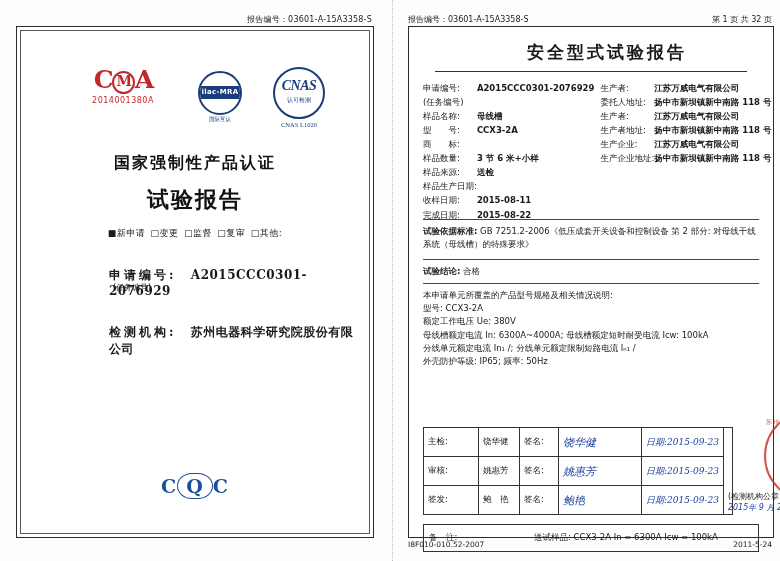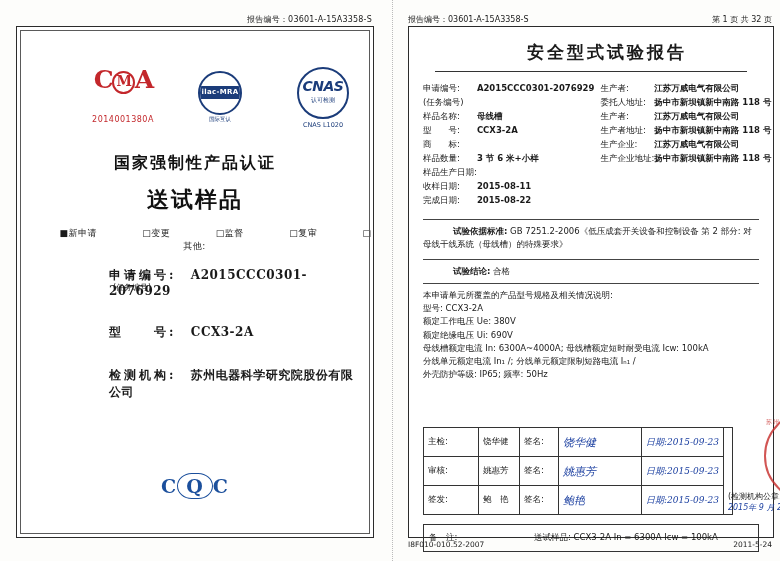--- a/index.html
+++ b/index.html
@@ -32,38 +32,38 @@
   .logo-cma{position:absolute;left:60px;top:0;width:92px;text-align:center;}
   .cma-mark{
     font-family:"DejaVu Serif","Liberation Serif",serif;
     font-size:25px;font-weight:bold;color:#c3272b;letter-spacing:-2px;
     line-height:1;
   }
   .cma-mark .ring{
     display:inline-block;border:2px solid #c3272b;border-radius:50%;
     width:19px;height:19px;line-height:16px;font-size:14px;vertical-align:2px;
   }
-  .cma-code{font-size:8px;color:#c3272b;margin-top:21px;letter-spacing:.5px;}
+  .cma-code{font-size:8px;color:#c3272b;margin-top:2px;letter-spacing:.5px;}
 
   .logo-ilac{position:absolute;left:172px;top:4px;width:62px;text-align:center;}
   .ilac-circle{
     width:40px;height:40px;border-radius:50%;border:2px solid #1b3c7a;
     margin:0 auto;position:relative;background:#fff;overflow:hidden;
   }
   .ilac-circle .band{
     position:absolute;left:-4px;right:-4px;top:13px;height:13px;
     background:#1b3c7a;
   }
   .ilac-circle .band span{
     color:#fff;font-size:7px;font-weight:bold;line-height:13px;
     display:block;text-align:center;letter-spacing:.3px;
   }
   .ilac-txt{font-size:5.5px;color:#1b3c7a;margin-top:1px;}
 
-  .logo-cnas{position:absolute;left:264px;top:0;width:84px;text-align:center;}
+  .logo-cnas{position:absolute;left:240px;top:0;width:84px;text-align:center;font-family:Liberation Serif, serif;}
   .cnas-circle{
     width:48px;height:48px;border-radius:50%;border:2px solid #1b3c7a;
     margin:0 auto;position:relative;background:#fff;
   }
   .cnas-circle .cn{
     position:absolute;left:0;right:0;top:9px;
     font-size:14px;font-weight:bold;color:#1b3c7a;font-style:italic;
     letter-spacing:-.5px;
   }
   .cnas-circle .sub{
@@ -76,21 +76,21 @@
     font-family:"DejaVu Serif","Liberation Serif",serif;
     font-weight:bold;color:#111;letter-spacing:2px;
   }
   .left-title1{top:126px;font-size:16px;}
   .left-title2{top:158px;font-size:22px;}
 
   .checkrow{
     position:absolute;left:0;top:200px;width:100%;text-align:center;
     font-size:9px;letter-spacing:.5px;
   }
-  .checkrow span{margin:0 1px;padding-left:40px;}
+  .checkrow span{margin:0 1px;}
 
   .fields{position:absolute;left:46px;top:240px;width:300px;font-size:12px;}
   .frow{margin-bottom:26px;position:relative;margin-left:46px;}
   .flabel{
     display:inline-block;width:78px;
     font-family:"DejaVu Serif","Liberation Serif",serif;
     font-weight:bold;letter-spacing:3px;font-size:12px;
   }
   .fvalue{
     font-family:"DejaVu Serif","Liberation Serif",serif;
@@ -140,21 +140,21 @@
   .info-grid td{padding:2.6px 0;vertical-align:top;white-space:nowrap;}
   .info-grid td.lab{width:66px;}
   .info-grid td.val{font-weight:bold;}
   .info-grid td.lab2{width:62px;padding-left:6px;}
 
   .hr-line{
     position:absolute;left:14px;right:14px;border-top:1px solid #444;
   }
 
   .blk{position:absolute;left:14px;right:14px;font-size:8.5px;line-height:1.55;}
-  .blk b{font-weight:bold;margin-left:30px;}
+  .blk b{font-weight:bold;}
 
   
   .sigtab{
     position:absolute;left:14px;right:14px;top:400px;
     border-collapse:collapse;font-size:8.5px;
   }
   .sigtab td{
     border:1px solid #333;height:26px;padding:1px 4px;vertical-align:middle;
     white-space:nowrap;
   }
@@ -242,39 +242,35 @@
           <div class="cnas-circle">
             <div class="cn">CNAS</div>
             <div class="sub">认可检测</div>
           </div>
           <div class="cnas-code">CNAS L1020</div>
         </div>
 
       </div>
 
       <div class="left-title1">国家强制性产品认证</div>
-      <div class="left-title2">送试样品</div>
+      <div class="left-title2">试验报告</div>
 
       <div class="checkrow">
         <span>■新申请</span>
         <span>□变更</span>
         <span>□监督</span>
         <span>□复审</span>
         <span>□其他:</span>
       </div>
 
       <div class="fields">
         <div class="frow">
           <span class="flabel">申请编号:</span>
           <span class="fvalue">A2015CCC0301-2076929</span>
           <span class="fsub">(任务编号)</span>
-        </div>
-        <div class="frow">
-          <span class="flabel">型　　号:</span>
-          <span class="fvalue">CCX3-2A</span>
         </div>
         <div class="frow">
           <span class="flabel">检测机构:</span>
           <span class="fvalue">苏州电器科学研究院股份有限公司</span>
         </div>
       </div>
 
       <div class="cqc">
         <span class="mark">
           C<span class="oval">Q</span>C
@@ -333,20 +329,26 @@
             <td class="lab2">生产企业:</td>
             <td class="val">江苏万威电气有限公司</td>
           </tr>
           <tr>
             <td class="lab">样品数量:</td>
             <td class="val">3 节 6 米+小样</td>
             <td class="lab2">生产企业地址:</td>
             <td class="val">扬中市新坝镇新中南路 118 号</td>
           </tr>
           <tr>
+            <td class="lab">样品来源:</td>
+            <td class="val">送检</td>
+            <td class="lab2"></td>
+            <td class="val"></td>
+          </tr>
+          <tr>
             <td class="lab">样品生产日期:</td>
             <td class="val"></td>
             <td class="lab2"></td>
             <td class="val"></td>
           </tr>
           <tr>
             <td class="lab">收样日期:</td>
             <td class="val">2015-08-11</td>
             <td class="lab2"></td>
             <td class="val"></td>
@@ -374,21 +376,20 @@
         <b>试验结论:</b>
         <span>合格</span>
       </div>
 
       <div class="hr-line" style="top:256px"></div>
 
       <div class="blk" style="top:262px">
         <div>本申请单元所覆盖的产品型号规格及相关情况说明:</div>
         <div>型号: CCX3-2A</div>
         <div>额定工作电压 Ue: 380V</div>
-        <div>额定绝缘电压 Ui: 690V</div>
         <div>母线槽额定电流 In: 6300A~4000A; 母线槽额定短时耐受电流 Icw: 100kA</div>
         <div>分线单元额定电流 In₁ /; 分线单元额定限制短路电流 Iₙ₁ /</div>
         <div>外壳防护等级: IP65; 频率: 50Hz</div>
       </div>
 
       <table class="sigtab">
         <tbody>
             <tr>
           <td class="k">主检:</td>
           <td class="s">饶华健</td>

